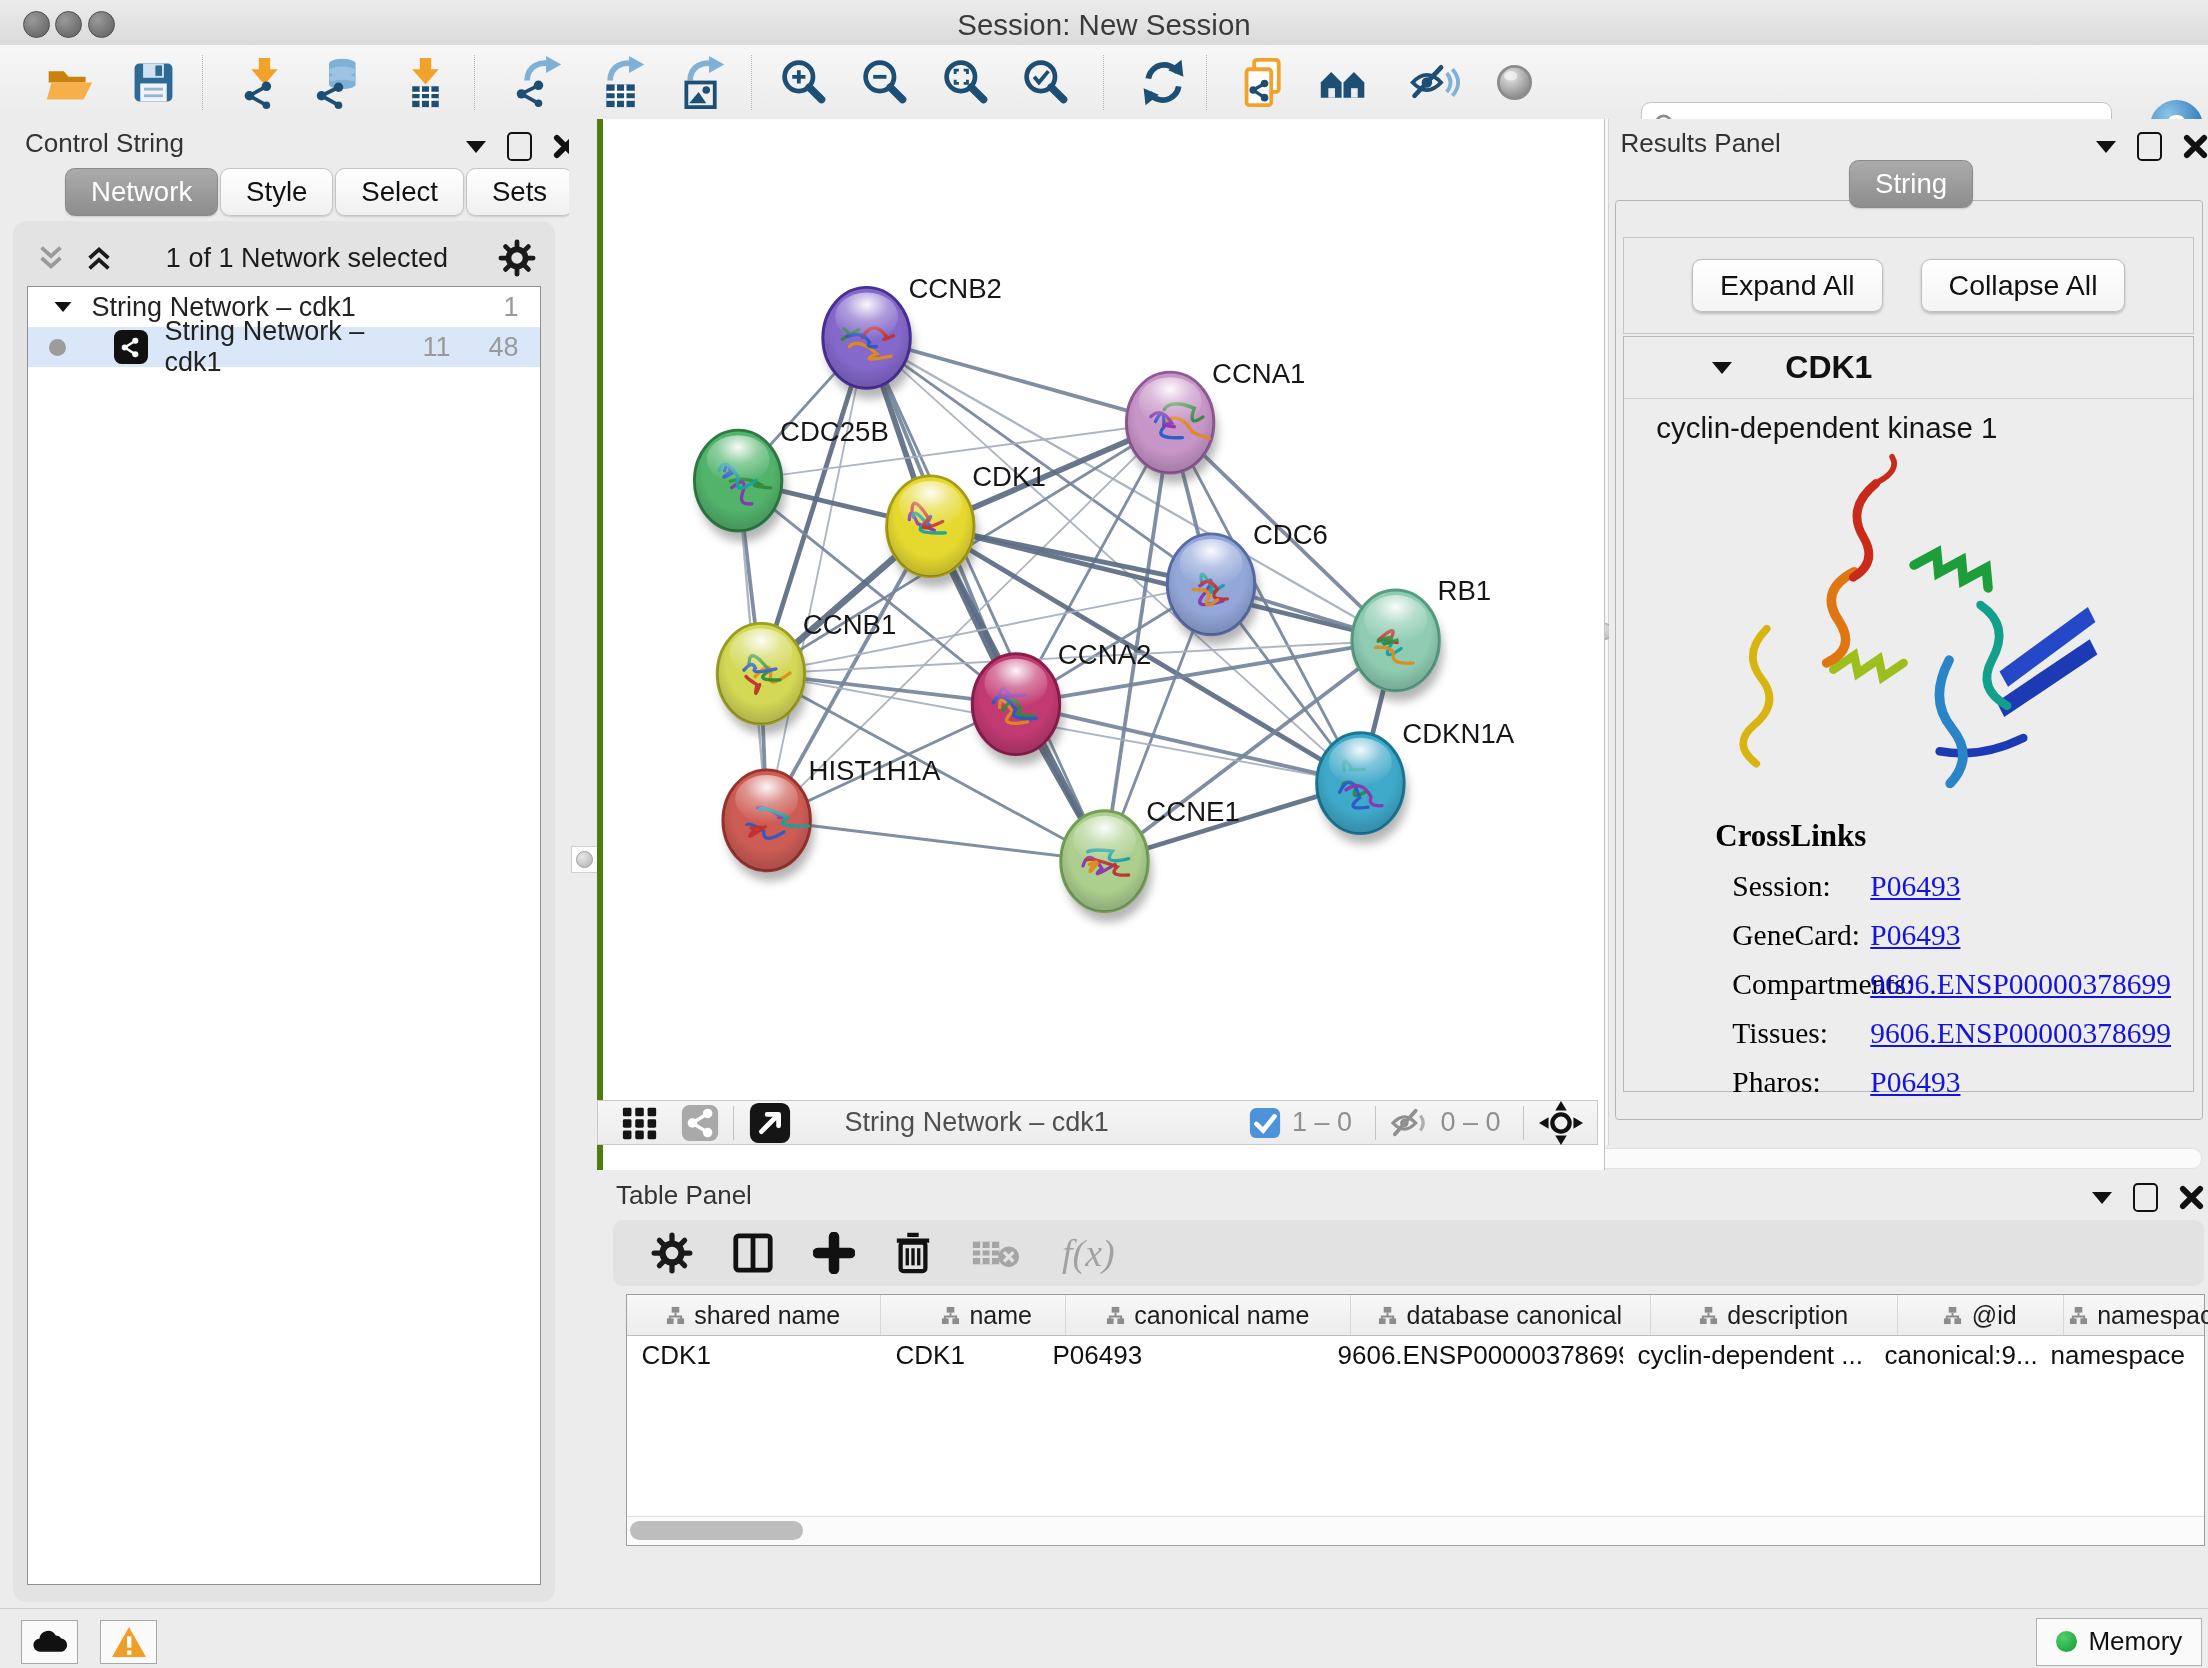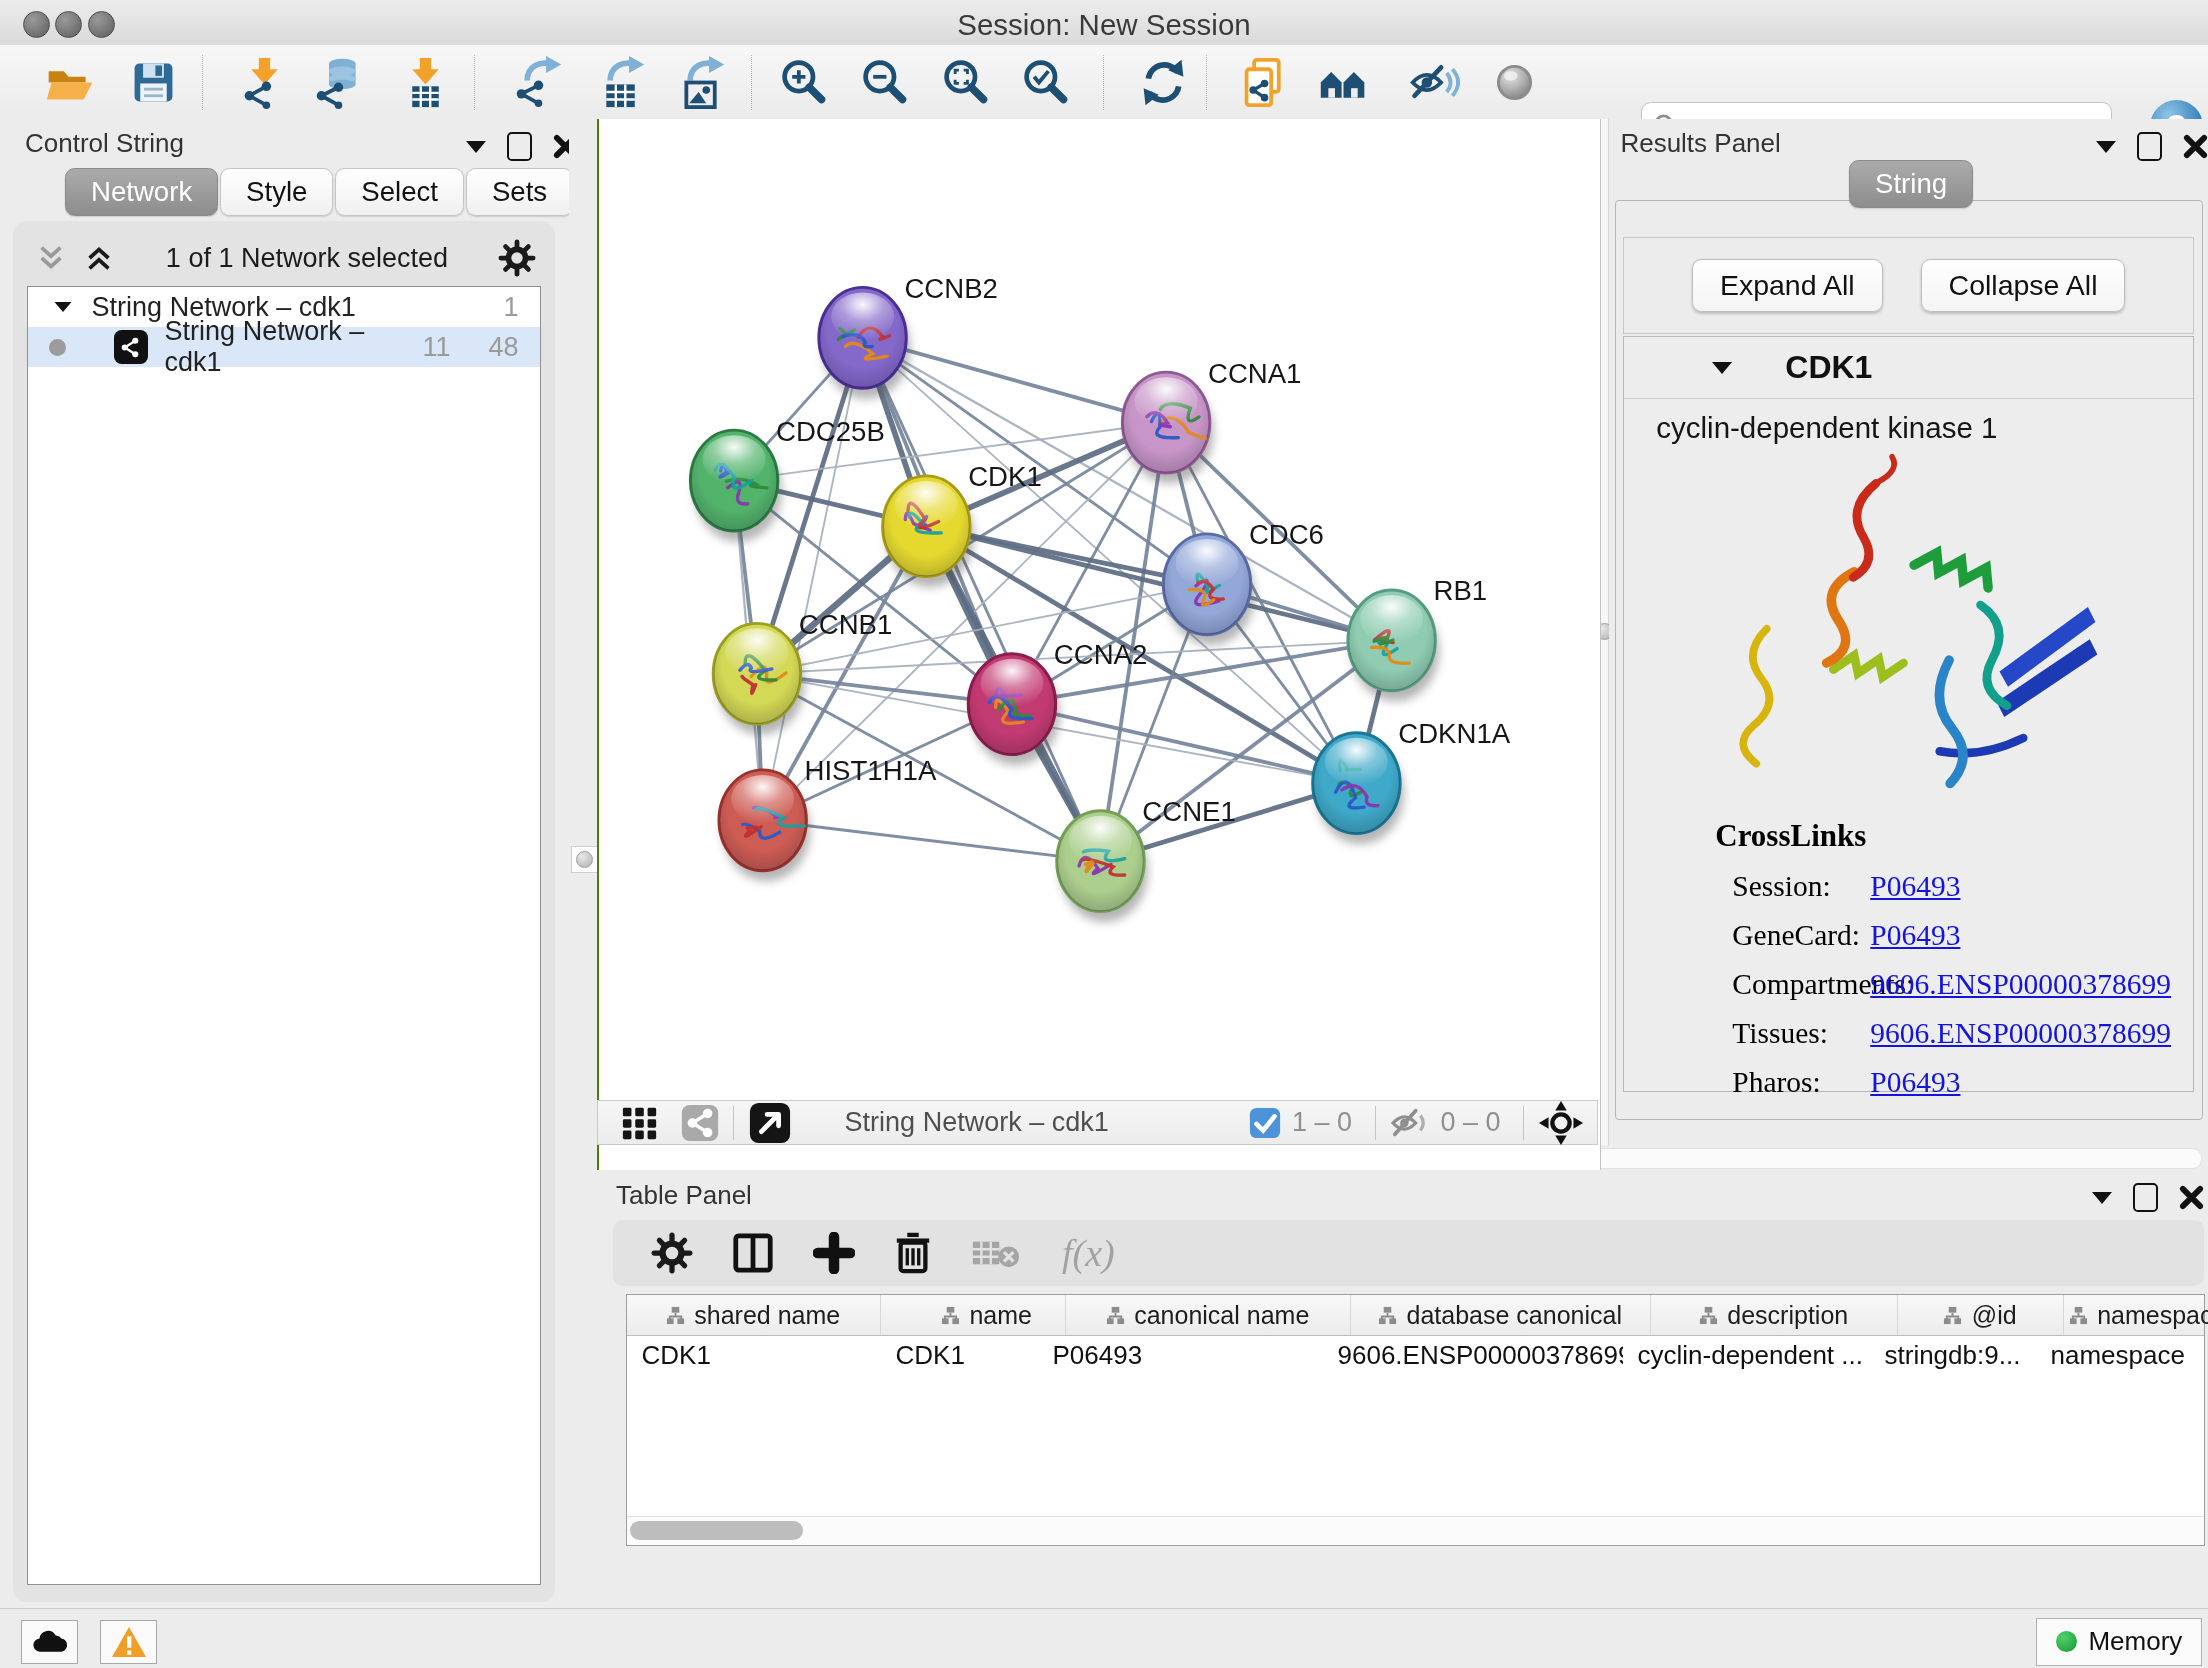--- a/index.html
+++ b/index.html
@@ -41,21 +41,21 @@
   #cp-status .stxt{flex:1;text-align:center;font-size:27px;color:#1c1c1c;}
   #tree-box{position:absolute;left:13.3px;top:65px;width:512px;height:1297px;background:#fff;border:1.9px solid #8f8f8f;}
   .trow{height:40px;display:flex;align-items:center;font-size:27px;}
   .trow .cnt{color:#9a9a9a;}
   .trow.sel{background:#d9e7f8;}
   .badge{width:34px;height:34px;background:#111;border-radius:7.6px;display:flex;align-items:center;justify-content:center;}
   
   .split-knob{background:#fdfdfd;border:1px solid #cfcfcf;display:flex;align-items:center;justify-content:center;}
   .knob-dot{width:15px;height:15px;border-radius:50%;background:radial-gradient(circle at 35% 30%,#e8e8e8,#b0b0b0);border:1px solid #9f9f9f;}
   
-  #net-canvas{left:597px;top:119px;width:1001px;height:1084px;background:#fff;border-left:2px solid #4d7c0f;border-right:1px solid #c2c2c2;}
+  #net-canvas{left:597px;top:119px;width:1001px;height:1084px;background:#fff;border-left:6px solid #4d7c0f;border-right:1px solid #c2c2c2;}
   #net-bar{left:597px;top:1100px;width:1001px;height:45px;background:linear-gradient(#f6f6f6,#ececec);
            border:1px solid #c9c9c9;box-sizing:border-box;display:flex;align-items:center;}
   .nb-sep{width:0;height:34px;border-left:1px solid #c4c4c4;margin:0 13.3px;}
   #net-bar .nb-title{font-size:27px;color:#4f4f4f;}
   #net-bar .nb-cnt{font-size:27px;color:#8f8f8f;margin:0 9.5px;}
   
   #results-panel{left:1609px;top:119px;width:599px;height:1026px;background:#ececec;}
   #rp-tab{position:absolute;left:240px;top:41px;z-index:2;}
   #rp-outer{position:absolute;left:5.7px;top:81px;width:588px;height:920px;border:1.9px solid #b5b5b5;border-radius:3.8px;background:#ececec;box-sizing:border-box;}
   #rp-btnbox{position:absolute;left:7.6px;top:36px;right:7.6px;height:97px;border:1.9px solid #c6c6c6;display:flex;align-items:center;justify-content:center;gap:38px;box-sizing:border-box;}
@@ -794,21 +794,21 @@
           </svg>
           <span>namespace</span>
         </div>
       </div>
     <div id="tbody-row">
         <div class="td" style="width: 254px;">CDK1</div>
         <div class="td" style="width: 157px;">CDK1</div>
         <div class="td" style="width: 285px;">P06493</div>
         <div class="td" style="width: 300px;">9606.ENSP00000378699</div>
         <div class="td" style="width: 247px;">cyclin-dependent ...</div>
-        <div class="td" style="width: 166px;">stringdb:9...</div>
+        <div class="td" style="width: 166px;">canonical:9...</div>
         <div class="td" style="width: 169px;">namespace</div>
       </div>
     <div id="tbody-fill"></div>
     <div id="hscroll">
         <div class="thumb"></div>
       </div>
   </div>
 </div>
 
 <div id="status-bar" class="abs">

